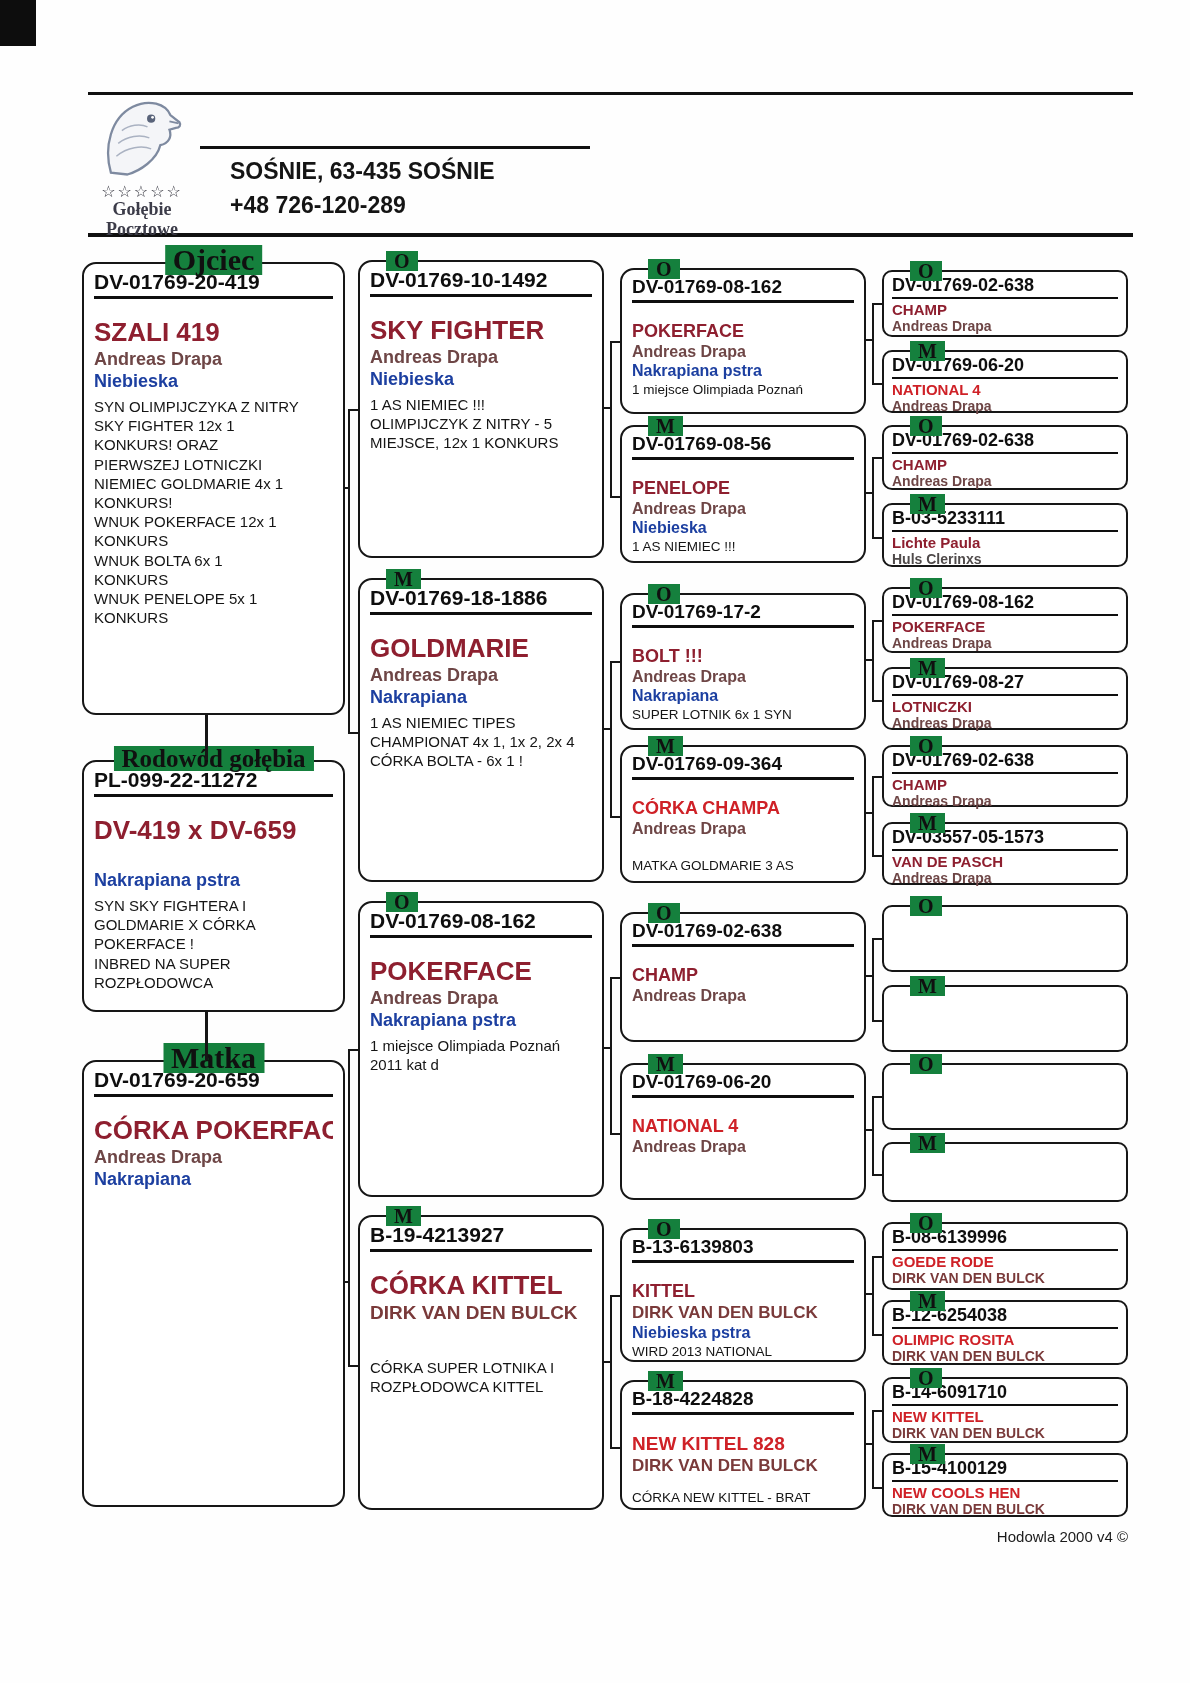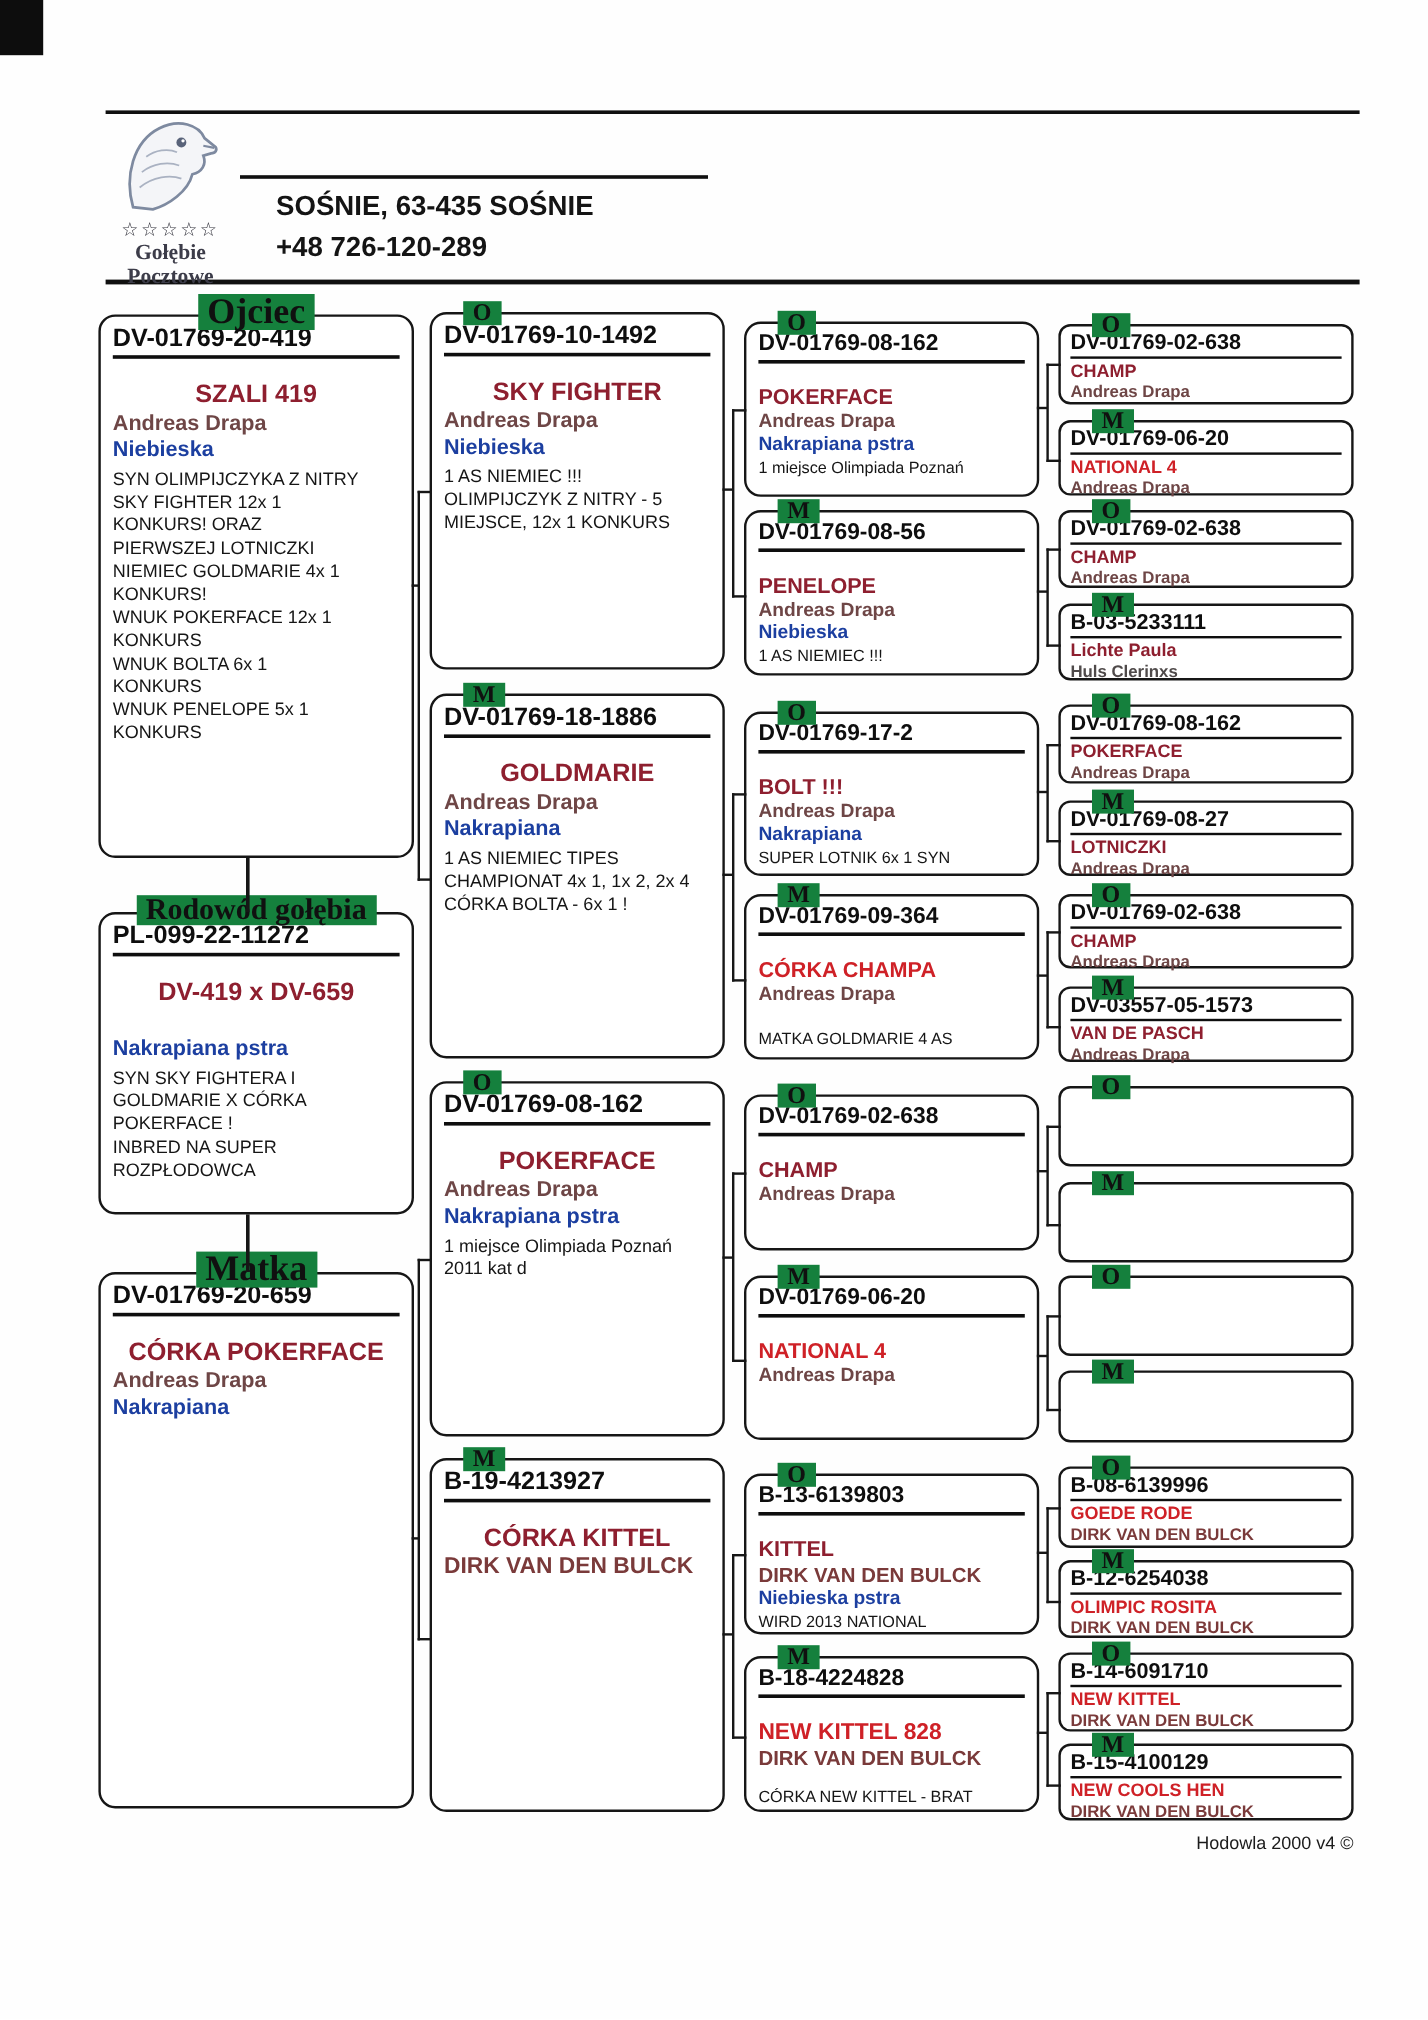--- a/index.html
+++ b/index.html
@@ -26,21 +26,21 @@
   .legend.main.small{font-size:25px;top:-16px;}
   .ring{font-weight:bold;color:#0e0e0e;border-bottom:3px solid #0e0e0e;padding-bottom:2px;
         margin-bottom:18px;white-space:nowrap;overflow:hidden;}
   .pname{font-weight:bold;color:#8e1f2f;white-space:nowrap;overflow:hidden;margin-top:1px;}
   .pname.bright{color:#cf2127;}
   .fancier{font-weight:bold;color:#6e4646;white-space:nowrap;overflow:hidden;margin-top:1px;}
   .pcolor{font-weight:bold;color:#1c3fa0;margin-top:1px;}
   .desc{color:#151515;white-space:pre-line;margin-top:5px;}
   
   .c1 .ring,.c2 .ring{font-size:21px;}
-  .c1 .pname,.c2 .pname{font-size:21px;text-align:center;}
+  .c1 .pname,.c2 .pname{font-size:26px;}
   .c1 .fancier,.c2 .fancier{font-size:18px;}
   .c1 .pcolor,.c2 .pcolor{font-size:18px;}
   .c1 .desc,.c2 .desc{font-size:15px;line-height:1.28;}
   .c3 .ring{font-size:19px;}
   .c3 .pname{font-size:18px;}
   .c3 .fancier{font-size:16px;}
   .c3 .pcolor{font-size:16px;}
   .c3 .desc{font-size:13.5px;line-height:1.25;}
   .c4 .ring{font-size:18px;border-bottom-width:2.5px;padding-bottom:1px;margin-bottom:2px;}
   .c4 .pname{font-size:15px;}
@@ -155,20 +155,22 @@
     <div class="pcolor">Nakrapiana pstra</div>
     <div class="desc">1 miejsce Olimpiada Poznań
 2011 kat d</div>
   </div>
 
   <div class="pbox c2" style="left:358px;top:1215px;width:246px;height:295px;">
     <span class="legend om">M</span>
     <div class="ring">B-19-4213927</div>
     <div class="pname">CÓRKA KITTEL</div>
     <div class="fancier" style="color:#7a3a3a;font-size:19px;">DIRK VAN DEN BULCK</div>
+    <div class="desc gap-lg">CÓRKA SUPER LOTNIKA I
+ROZPŁODOWCA KITTEL</div>
   </div>
 
   <div class="pbox c3" style="left:620px;top:268px;width:246px;height:146px;">
     <span class="legend om">O</span>
     <div class="ring">DV-01769-08-162</div>
     <div class="pname">POKERFACE</div>
     <div class="fancier">Andreas Drapa</div>
     <div class="pcolor">Nakrapiana pstra</div>
     <div class="desc" style="margin-top:2px;">1 miejsce Olimpiada Poznań</div>
   </div>
@@ -189,21 +191,21 @@
     <div class="fancier">Andreas Drapa</div>
     <div class="pcolor">Nakrapiana</div>
     <div class="desc" style="margin-top:2px;">SUPER LOTNIK 6x 1 SYN</div>
   </div>
 
   <div class="pbox c3" style="left:620px;top:745px;width:246px;height:138px;">
     <span class="legend om">M</span>
     <div class="ring">DV-01769-09-364</div>
     <div class="pname bright">CÓRKA CHAMPA</div>
     <div class="fancier">Andreas Drapa</div>
-    <div class="desc gap-sm">MATKA GOLDMARIE 4 AS</div>
+    <div class="desc gap-sm">MATKA GOLDMARIE 3 AS</div>
   </div>
 
   <div class="pbox c3" style="left:620px;top:912px;width:246px;height:130px;">
     <span class="legend om">O</span>
     <div class="ring">DV-01769-02-638</div>
     <div class="pname">CHAMP</div>
     <div class="fancier">Andreas Drapa</div>
   </div>
 
   <div class="pbox c3" style="left:620px;top:1063px;width:246px;height:137px;">

